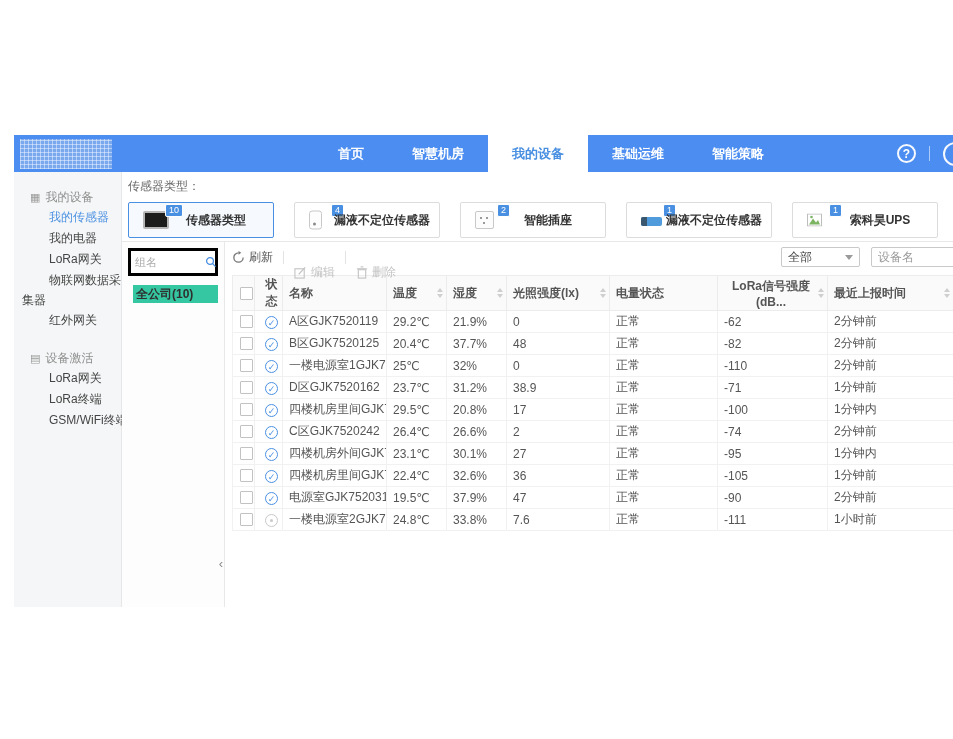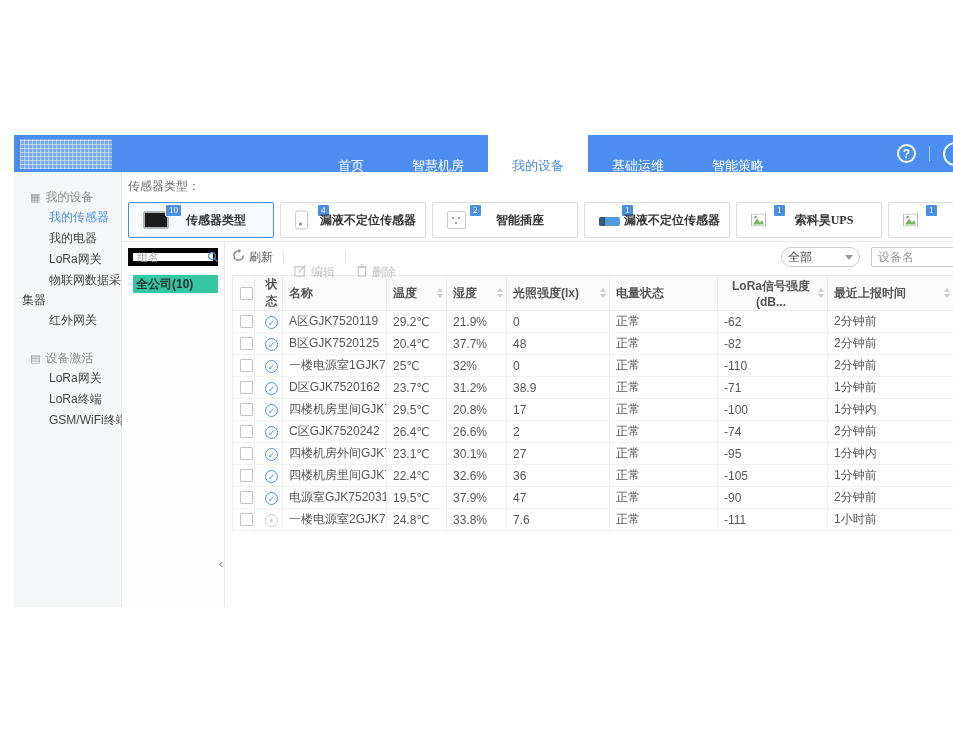--- a/index.html
+++ b/index.html
@@ -12,21 +12,21 @@
   .canvas{position:relative;width:953px;height:739px;overflow:hidden;background:#fff;}
   .app{position:absolute;left:14px;top:135px;width:939px;height:472px;}
 
   
   .hdr{height:37px;background:var(--hdr);position:relative;display:flex;align-items:stretch;}
   .logo{position:absolute;left:6px;top:4px;width:92px;height:30px;background:#7fa9ef;
     background-color:#7aa8ee;
     background-image:repeating-linear-gradient(0deg,rgba(255,255,255,.45) 0 1px,transparent 1px 4px),
                      repeating-linear-gradient(90deg,rgba(255,255,255,.45) 0 1px,transparent 1px 4px);}
   .nav{position:absolute;left:300px;top:0;height:37px;display:flex;}
-  .nav-item{height:37px;line-height:37px;padding:12px 24px;color:#fff;font-size:13px;cursor:pointer;white-space:nowrap;}
+  .nav-item{height:37px;line-height:37px;padding:0 24px;color:#fff;font-size:13px;cursor:pointer;white-space:nowrap;font-weight:bold;}
   .nav-item.active{background:#fff;color:var(--accent);}
   .hdr-right{position:absolute;right:0;top:0;height:37px;display:flex;align-items:center;}
   .help-ic{width:19px;height:19px;border:2px solid rgba(255,255,255,.95);border-radius:50%;color:#fff;
     font-size:12px;line-height:16px;text-align:center;box-sizing:border-box;margin-right:13px;cursor:pointer;font-weight:700;}
   .hdr-sep{width:1px;height:15px;background:rgba(255,255,255,.55);margin-right:13px;}
   .avatar{width:24px;height:24px;border:2px solid rgba(255,255,255,.95);border-radius:50%;margin-right:-14px;box-sizing:border-box;}
 
   
   .bdy{display:flex;height:435px;}
   .sidebar{width:108px;min-width:108px;background:#f5f6f7;border-right:1px solid #e7e7e7;box-sizing:border-box;font-size:12px;padding-top:12px;}
@@ -35,21 +35,21 @@
   .sb-item{padding-left:35px;line-height:21px;color:#454545;cursor:pointer;white-space:nowrap;}
   .sb-item.wrap{white-space:normal;padding-left:8px;text-indent:27px;line-height:20px;}
   .sb-item.active{color:var(--accent);}
   .sb-gap{height:14px;}
 
   .content{flex:1;display:flex;flex-direction:column;background:#fff;min-width:0;}
 
   
   .sensor-types{height:70px;box-sizing:border-box;border-bottom:1px solid #e8e8e8;padding:6px 0 0 6px;overflow:hidden;}
   .st-label{font-size:12px;color:#666;margin-bottom:7px;}
-  .cards{display:flex;gap:6px;font-family:Liberation Serif, serif;}
+  .cards{display:flex;gap:20px;}
   .card{position:relative;width:146px;min-width:146px;height:36px;border:1px solid #dcdcdc;border-radius:2px;
     background:#fff;box-sizing:border-box;cursor:pointer;}
   .card.active{border-color:var(--accent);background:#f6faff;}
   .card .lbl{position:absolute;left:34px;right:4px;top:0;bottom:0;display:flex;align-items:center;justify-content:center;
     font-size:12px;font-weight:700;color:#333;white-space:nowrap;overflow:hidden;}
   .badge{position:absolute;left:36px;top:1px;background:var(--accent);color:#fff;font-size:9px;line-height:11px;
     padding:0 3px;border-radius:2px;border:1px solid #fff;}
   .ic-wrap{position:absolute;left:14px;top:50%;transform:translateY(-50%);display:flex;}
   .ic-screen{width:22px;height:14px;background:#1c1c1c;border:2px solid #b5b5b5;border-radius:2px;}
   .ic-ir{width:11px;height:17px;background:#fdfdfd;border:1px solid #c8c8c8;border-radius:3px;position:relative;}
@@ -57,37 +57,37 @@
   .ic-socket{width:17px;height:16px;background:#fcfcfc;border:1px solid #c8c8c8;border-radius:2px;position:relative;}
   .ic-socket::after{content:"";position:absolute;left:4px;top:5px;width:2px;height:2px;background:#9a9a9a;
     box-shadow:6px 0 0 #9a9a9a,3px 5px 0 #9a9a9a;}
   .ic-leak{width:21px;height:9px;background:#4f9bdc;border-radius:2px;position:relative;margin-top:3px;}
   .ic-leak::before{content:"";position:absolute;left:0;top:0;width:6px;height:9px;background:#39586f;border-radius:2px 0 0 2px;}
 
   
   .lower{flex:1;display:flex;min-height:0;}
   .group-panel{width:103px;min-width:103px;box-sizing:border-box;border-right:1px solid #e8e8e8;background:#fdfdfd;
     position:relative;padding-top:6px;}
-  .search-box{margin:0 auto;width:90px;height:18px;border:5px solid #000000;background:#fff;display:flex;align-items:center;box-sizing:border-box;}
+  .search-box{margin:0 auto;width:90px;height:28px;border:3px solid #000000;background:#fff;display:flex;align-items:center;box-sizing:border-box;}
   .search-box input{border:0;outline:none;width:68px;font-size:11px;padding:0 0 0 4px;color:#333;background:transparent;
     font-family:"Liberation Sans","DejaVu Sans",sans-serif;}
   .search-box input::placeholder{color:#aaa;}
   .search-ic{margin-left:2px;display:flex;cursor:pointer;}
   .group-item{margin:9px 0 0 11px;width:85px;height:18px;box-sizing:border-box;padding-left:3px;
     background:var(--green);color:#2f2f2f;font-size:12px;font-weight:700;line-height:18px;cursor:pointer;white-space:nowrap;overflow:hidden;}
   .collapse{position:absolute;right:1px;top:315px;color:#8a8a8a;font-size:13px;line-height:13px;cursor:pointer;}
 
   
   .table-area{flex:1;position:relative;box-sizing:border-box;padding:4px 0 0 7px;overflow:hidden;min-width:0;}
   .toolbar{display:flex;align-items:center;height:22px;gap:10px;}
-  .tb-btn{display:flex;gap:4px;font-size:12px;color:#555;cursor:pointer;white-space:nowrap;}
+  .tb-btn{display:flex;align-items:center;gap:4px;font-size:12px;color:#555;cursor:pointer;white-space:nowrap;}
   .tb-btn svg{display:block;}
   .tb-btn.disabled{color:#c3c3c3;margin-top:30px;}
   .tb-sep{width:1px;height:13px;background:#e3e3e3;}
-  .filter-select{position:absolute;left:556px;top:5px;width:79px;height:20px;border:1px solid #c9c9c9;border-radius:10px;
+  .filter-select{position:absolute;left:556px;top:5px;width:79px;height:20px;border:1px solid #c9c9c9;border-radius:2px;
     background:#fff;display:flex;align-items:center;font-size:12px;color:#444;box-sizing:border-box;padding-left:6px;cursor:pointer;}
   .filter-select .sel-caret{margin-left:auto;margin-right:6px;width:0;height:0;border-left:4px solid transparent;
     border-right:4px solid transparent;border-top:5px solid #9a9a9a;}
   .device-input{position:absolute;left:646px;top:5px;width:110px;height:20px;border:1px solid #c9c9c9;border-radius:2px;
     box-sizing:border-box;font-size:12px;padding-left:6px;outline:none;color:#333;
     font-family:"Liberation Sans","DejaVu Sans",sans-serif;}
   .device-input::placeholder{color:#999;}
 
   table.grid{border-collapse:collapse;table-layout:fixed;width:721px;margin-top:7px;font-size:12px;}
   table.grid th{background:#fafafa;border:1px solid #ececec;height:22px;padding:0;font-weight:700;color:#555;}

